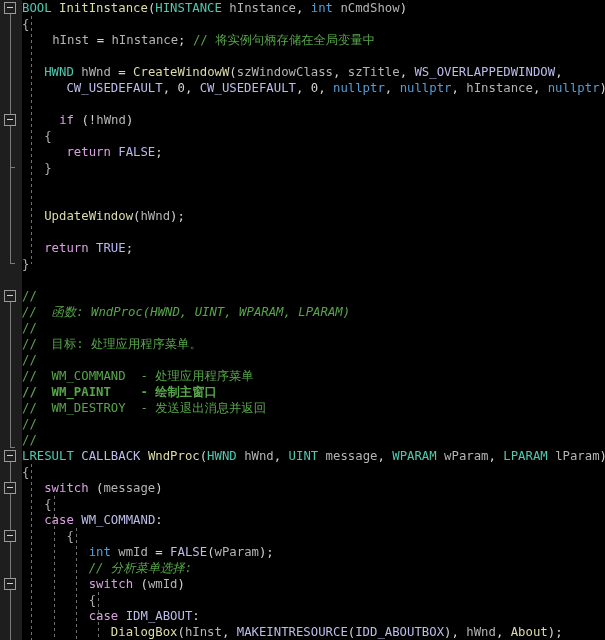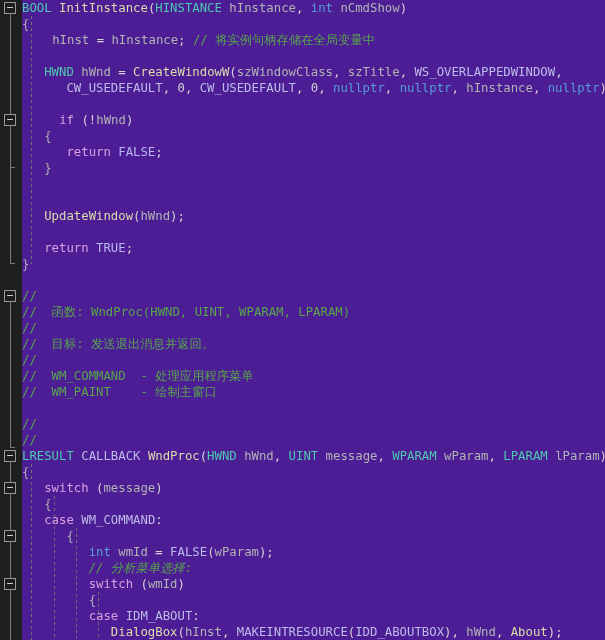--- a/index.html
+++ b/index.html
@@ -11,21 +11,21 @@
     width: 605px;
     height: 640px;
     overflow: hidden;
     font-family: "DejaVu Sans Mono", monospace;
   }
 
   #editor {
     position: relative;
     width: 605px;
     height: 640px;
-    background: #4c1d95;
+    background: #000000;
   }
 
   
   #outlining-margin {
     position: absolute;
     left: 0;
     top: 0;
     width: 22px;
     height: 640px;
     background: #1e1e1e;
@@ -149,26 +149,27 @@
       <div class="line" style="top: 128px; left: 22px;"><span class="t-plain">   </span><span class="t-brace">{</span></div>
       <div class="line" style="top: 144px; left: 22px;"><span class="t-plain">      </span><span class="t-ctrl">return</span><span class="t-plain"> </span><span class="t-const">FALSE</span><span class="t-punct">;</span></div>
       <div class="line" style="top: 160px; left: 22px;"><span class="t-plain">   </span><span class="t-brace">}</span></div>
       <div class="line" style="top: 176px; left: 22px;"></div>
       <div class="line" style="top: 208px; left: 22px;"><span class="t-plain">   </span><span class="t-func">UpdateWindow</span><span class="t-punct">(</span><span class="t-var">hWnd</span><span class="t-punct">);</span></div>
       <div class="line" style="top: 224px; left: 22px;"></div>
       <div class="line" style="top: 240px; left: 22px;"><span class="t-plain">   </span><span class="t-ctrl">return</span><span class="t-plain"> </span><span class="t-const">TRUE</span><span class="t-punct">;</span></div>
       <div class="line" style="top: 256px; left: 22px;"><span class="t-brace">}</span></div>
       <div class="line" style="top: 272px; left: 22px;"></div>
       <div class="line" style="top: 288px; left: 22px;"><span class="t-comment">//</span></div>
-      <div class="line" style="top: 304px; left: 22px;"><span class="t-comment">//  函数: WndProc(HWND, UINT, WPARAM, LPARAM)</span></div>
+      <div class="line" style="top: 304px; left: 22px; font-style: italic;"><span class="t-comment">//  函数: WndProc(HWND, UINT, WPARAM, LPARAM)</span></div>
       <div class="line" style="top: 320px; left: 22px;"><span class="t-comment">//</span></div>
-      <div class="line" style="top: 336px; left: 22px;"><span class="t-comment">//  目标: 发送退出消息并返回。</span></div>
+      <div class="line" style="top: 336px; left: 22px;"><span class="t-comment">//  目标: 处理应用程序菜单。</span></div>
       <div class="line" style="top: 352px; left: 22px;"><span class="t-comment">//</span></div>
       <div class="line" style="top: 368px; left: 22px;"><span class="t-comment">//  WM_COMMAND  - 处理应用程序菜单</span></div>
-      <div class="line" style="top: 384px; left: 22px;"><span class="t-comment">//  WM_PAINT    - 绘制主窗口</span></div>
+      <div class="line" style="top: 384px; left: 22px; font-weight: bold;"><span class="t-comment">//  WM_PAINT    - 绘制主窗口</span></div>
+      <div class="line" style="top: 400px; left: 22px;"><span class="t-comment">//  WM_DESTROY  - 发送退出消息并返回</span></div>
       <div class="line" style="top: 416px; left: 22px;"><span class="t-comment">//</span></div>
       <div class="line" style="top: 432px; left: 22px;"><span class="t-comment">//</span></div>
       <div class="line" style="top: 448px; left: 22px;"><span class="t-type">LRESULT</span><span class="t-plain"> </span><span class="t-macro">CALLBACK</span><span class="t-plain"> </span><span class="t-func">WndProc</span><span class="t-punct">(</span><span class="t-type">HWND</span><span class="t-plain"> </span><span class="t-var">hWnd</span><span class="t-punct">, </span><span class="t-type">UINT</span><span class="t-plain"> </span><span class="t-var">message</span><span class="t-punct">, </span><span class="t-type">WPARAM</span><span class="t-plain"> </span><span class="t-var">wParam</span><span class="t-punct">, </span><span class="t-type">LPARAM</span><span class="t-plain"> </span><span class="t-var">lParam</span><span class="t-punct">)</span></div>
       <div class="line" style="top: 464px; left: 22px;"><span class="t-brace">{</span></div>
       <div class="line" style="top: 480px; left: 22px;"><span class="t-plain">   </span><span class="t-ctrl">switch</span><span class="t-punct"> (</span><span class="t-var">message</span><span class="t-punct">)</span></div>
       <div class="line" style="top: 496px; left: 22px;"><span class="t-plain">   </span><span class="t-brace">{</span></div>
       <div class="line" style="top: 512px; left: 22px;"><span class="t-plain">   </span><span class="t-ctrl">case</span><span class="t-plain"> </span><span class="t-macro">WM_COMMAND</span><span class="t-punct">:</span></div>
       <div class="line" style="top: 528px; left: 22px;"><span class="t-plain">      </span><span class="t-brace">{</span></div>
       <div class="line" style="top: 544px; left: 22px;"><span class="t-plain">         </span><span class="t-kw">int</span><span class="t-plain"> </span><span class="t-var">wmId</span><span class="t-punct"> = </span><span class="t-macro">FALSE</span><span class="t-punct">(</span><span class="t-var">wParam</span><span class="t-punct">);</span></div>
       <div class="line" style="top: 560px; left: 22px; font-style: italic;"><span class="t-plain">         </span><span class="t-comment">// 分析菜单选择:</span></div>

